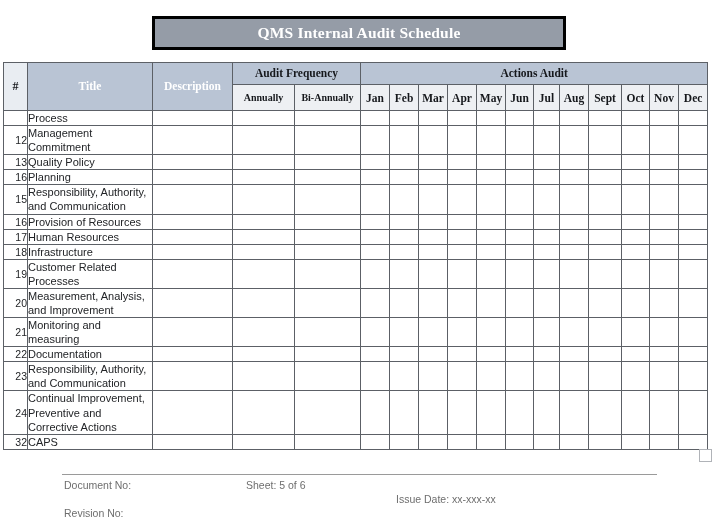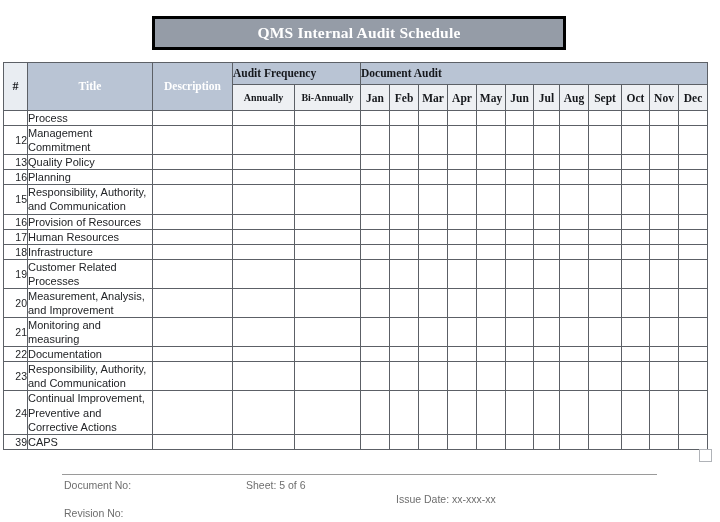--- a/index.html
+++ b/index.html
@@ -74,21 +74,21 @@
     text-align: center;
     vertical-align: middle;
     line-height: 1.15;
   }
   th.hd-dark {
     background: #b9c4d4;
     color: #16181c;
     font-family: "Liberation Serif", serif;
     font-weight: bold;
     font-size: 11.5px;
-    text-align: left;
+    text-align: center;
     vertical-align: middle;
     line-height: 1.15;
   }
   th.hd-sub {
     background: #eef0f3;
     color: #16181c;
     font-family: "Liberation Serif", serif;
     font-weight: bold;
     font-size: 10px;
     text-align: center;
@@ -200,21 +200,21 @@
         <col style="width:28px">
         <col style="width:29px">
         <col style="width:29px">
       </colgroup>
       <thead>
         <tr style="height:22px">
           <th class="hd-hash" rowspan="2">#</th>
           <th class="hd" rowspan="2">Title</th>
           <th class="hd" rowspan="2">Description</th>
           <th class="hd-dark" colspan="2">Audit Frequency</th>
-          <th class="hd-dark" colspan="12">Document Audit</th>
+          <th class="hd-dark" colspan="12">Actions Audit</th>
         </tr>
         <tr style="height:26px">
           <th class="hd-sub">Annually</th>
           <th class="hd-sub">Bi-Annually</th>
           <th class="hd-month">Jan</th>
           <th class="hd-month">Feb</th>
           <th class="hd-month">Mar</th>
           <th class="hd-month">Apr</th>
           <th class="hd-month">May</th>
           <th class="hd-month">Jun</th>
@@ -487,21 +487,21 @@
             <td class="blank"></td>
             <td class="blank"></td>
             <td class="blank"></td>
             <td class="blank"></td>
             <td class="blank"></td>
             <td class="blank"></td>
             <td class="blank"></td>
             <td class="blank"></td>
           </tr>
           <tr>
-            <td class="num">39</td>
+            <td class="num">32</td>
             <td class="ttl">CAPS</td>
             <td class="blank"></td>
             <td class="blank"></td>
             <td class="blank"></td>
             <td class="blank"></td>
             <td class="blank"></td>
             <td class="blank"></td>
             <td class="blank"></td>
             <td class="blank"></td>
             <td class="blank"></td>

